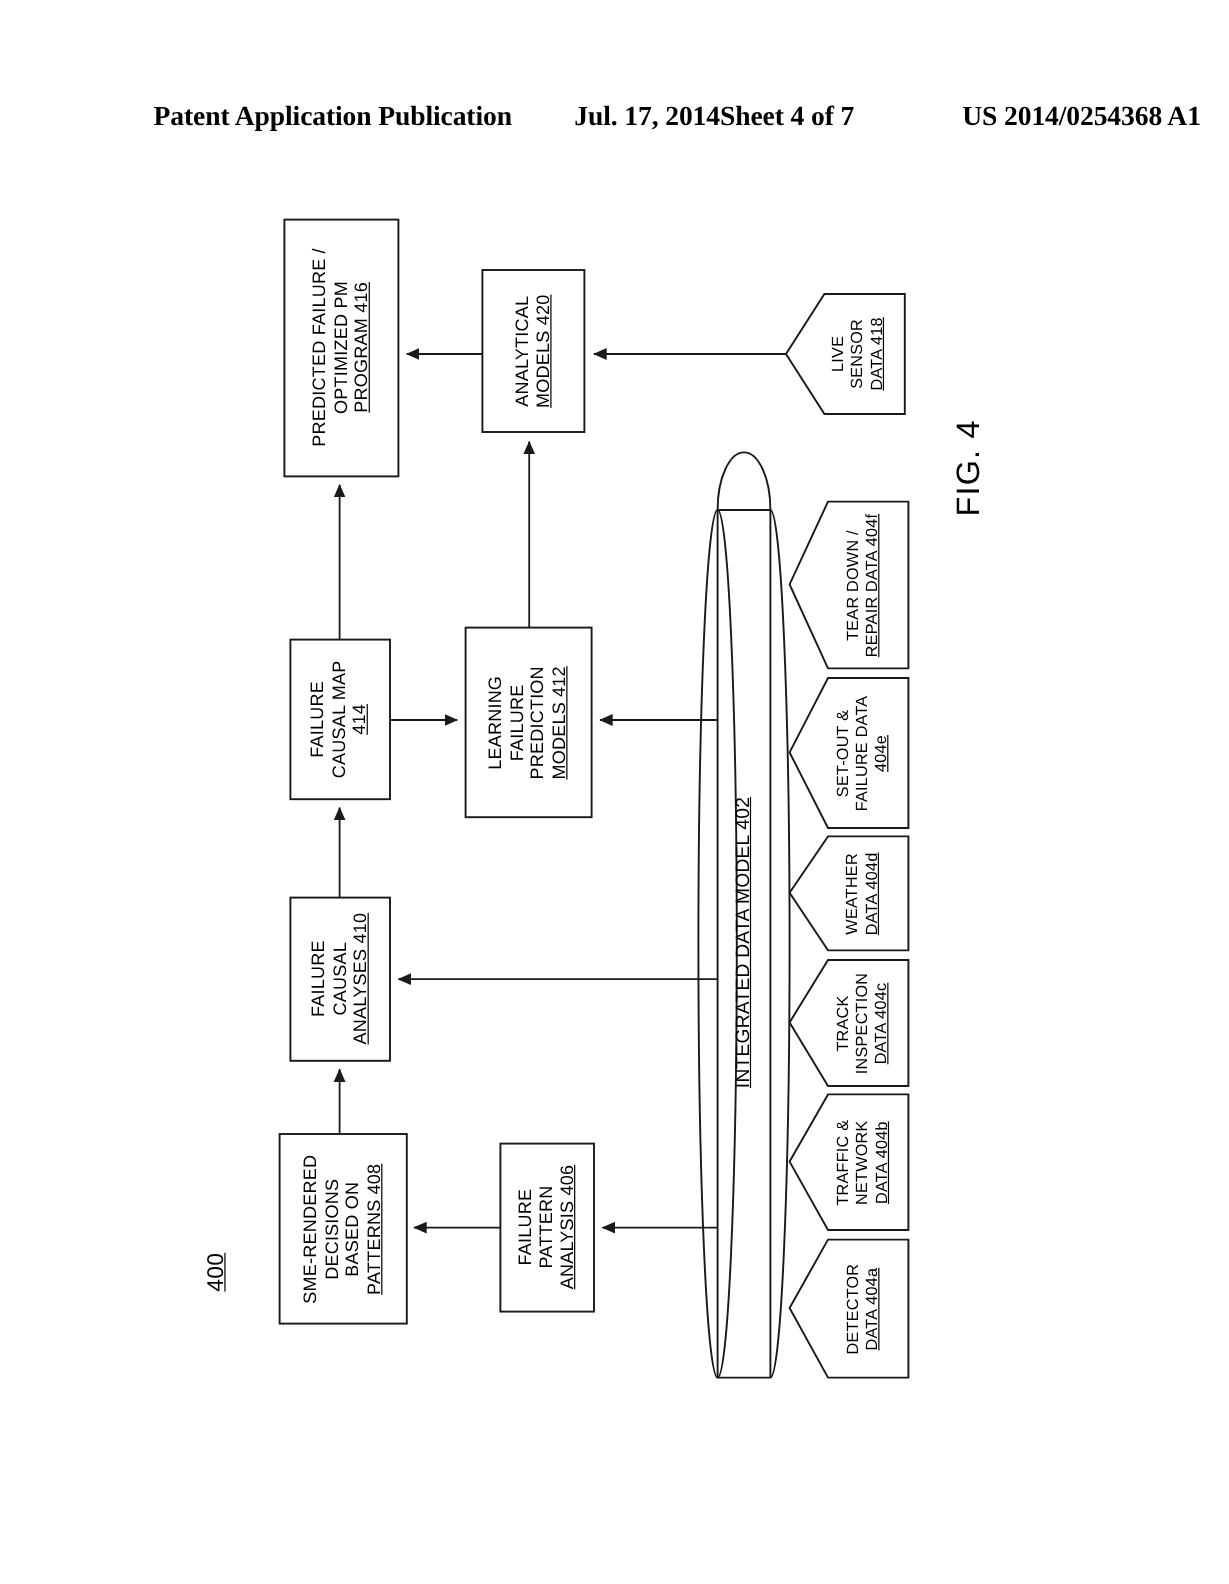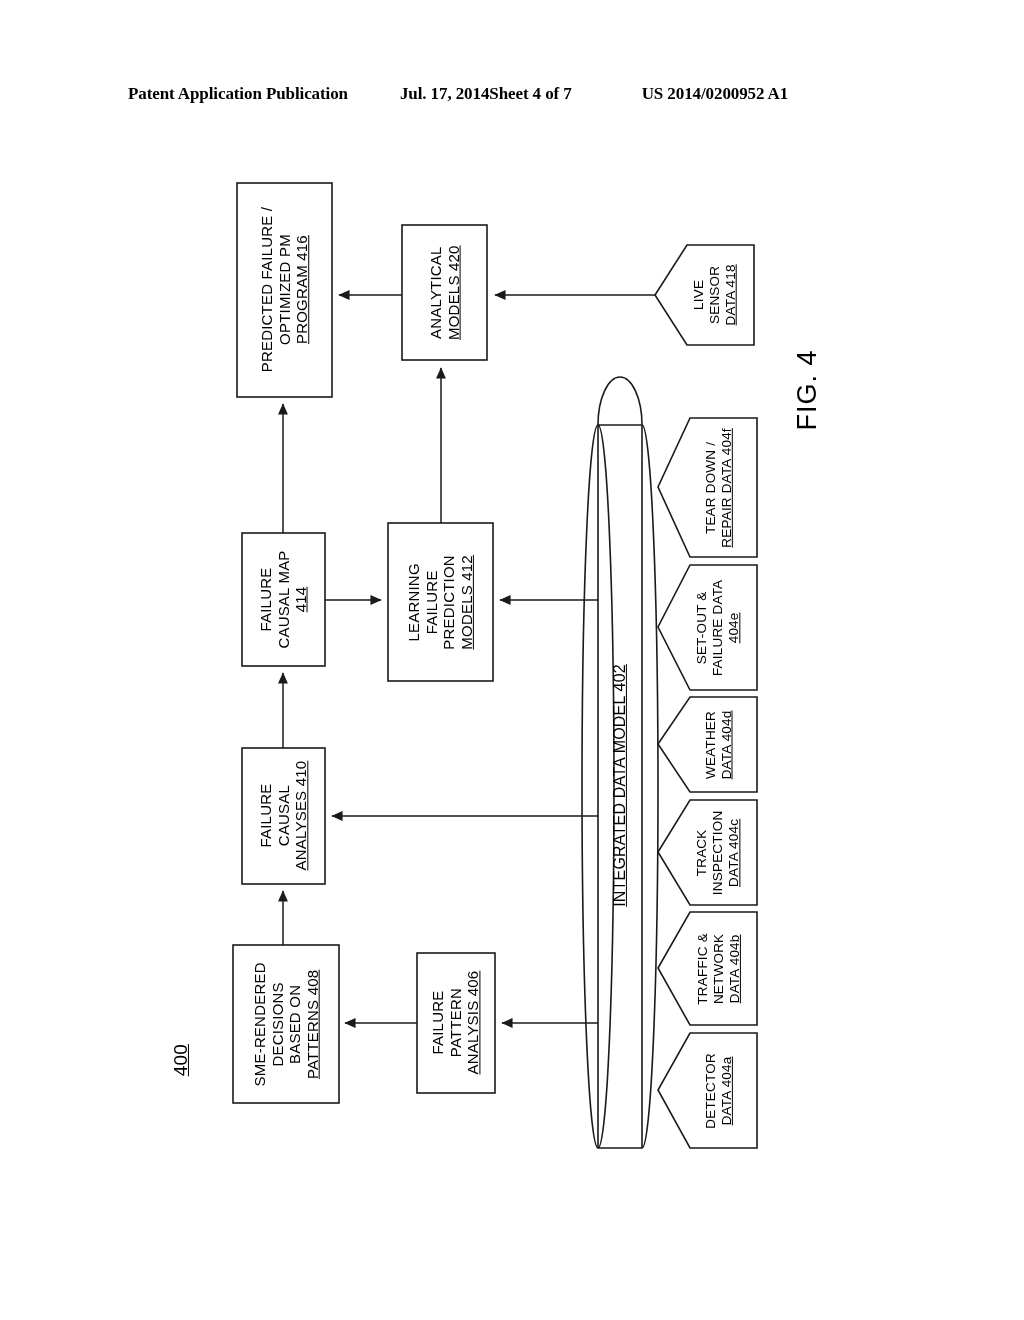--- a/index.html
+++ b/index.html
@@ -20,27 +20,27 @@
   .pub-header {
     position: absolute;
     top: 84px;
     left: 128px;
     width: 768px;
     height: 26px;
     display: flex;
     align-items: baseline;
     font-family: "Liberation Serif", serif;
     font-weight: bold;
-    font-size: 17px;
+    font-size: 23px;
     letter-spacing: -0.1px;
     white-space: nowrap;
   }
   .pub-header .h-title { margin-right: 52px; }
   .pub-header .h-date  { }
-  .pub-header .h-sheet { margin-right: 70px; }
+  .pub-header .h-sheet { margin-right: 90px; }
   .pub-header .h-num   { }
 
   
   .diagram {
     position: absolute;
     inset: 0;
   }
   .diagram svg {
     position: absolute;
     top: 0; left: 0;
@@ -81,21 +81,21 @@
   .cyl-label > span { font-size: 16px; }
   .small > span { font-size: 13.5px; }
 </style>
 </head>
 <body>
 
 <div class="pub-header">
   <span class="h-title">Patent Application Publication</span>
   <span class="h-date">Jul. 17, 2014</span>
   <span class="h-sheet">Sheet 4 of 7</span>
-  <span class="h-num">US 2014/0200952 A1</span>
+  <span class="h-num">US 2014/0254368 A1</span>
 </div>
 
 <div class="diagram">
 
   <svg viewBox="0 0 1024 1320" xmlns="http://www.w3.org/2000/svg">
     <defs>
       <marker id="ah" viewBox="0 0 10 10" refX="9.4" refY="5" markerWidth="7.5" markerHeight="7.5" orient="auto-start-reverse">
         <path d="M 0 0.6 L 10 5 L 0 9.4 z" fill="#1a1a1a"></path>
       </marker>
     </defs>

